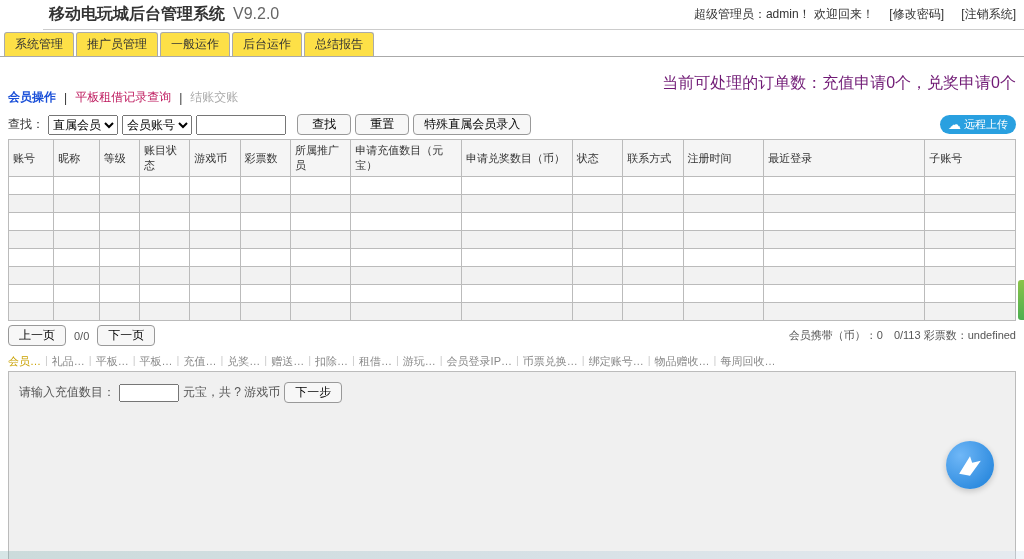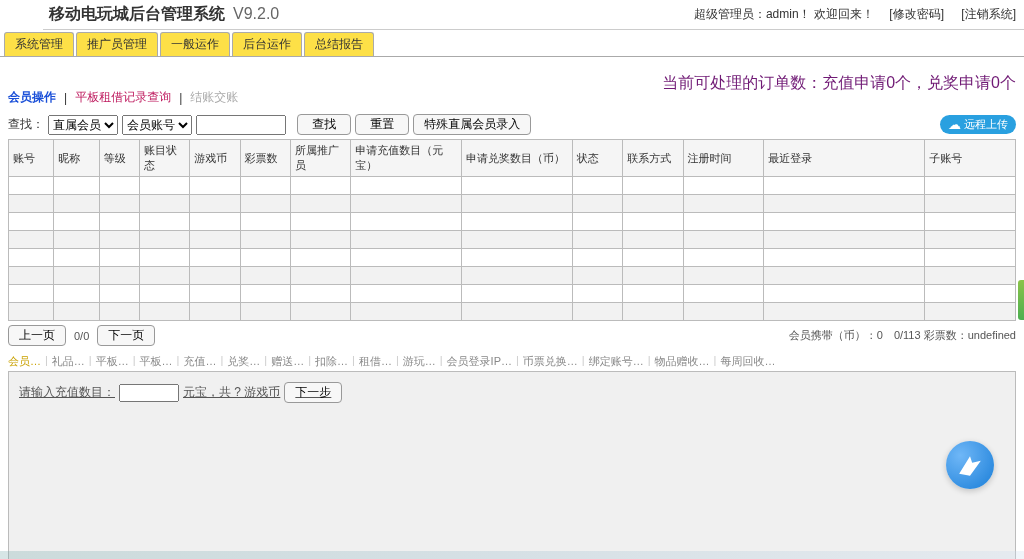--- a/index.html
+++ b/index.html
@@ -30,21 +30,21 @@
     .data-table th, .data-table td { border: 1px solid #bbb; padding: 3px 4px; font-size: 11px; text-align: left; background: #f5f5f5; font-weight: normal; color: #333; height: 18px; }
     .data-table td { background: #fff; }
     .data-table tbody tr:nth-child(even) td { background: #f2f2f2; }
     .pager-row { display: flex; justify-content: space-between; align-items: center; padding: 4px 8px; font-size: 11px; color: #555; }
     .pager-left { display: flex; align-items: center; gap: 8px; }
     .mini-tabs { display: flex; gap: 4px; padding: 4px 8px 2px 8px; font-size: 11px; color: #888; flex-wrap: wrap; }
     .mini-tabs span { cursor: pointer; }
     .mini-tabs .sep { color: #ccc; }
     .mini-tabs .gold { color: #c9a100; }
     .detail-panel { margin: 0 8px 8px 8px; border: 1px solid #bbb; background: #f0f0f0; height: 270px; padding: 10px; }
-    .detail-panel .line { display: flex; align-items: center; gap: 4px; color: #555; font-size: 12px; text-decoration: underline; }
+    .detail-panel .line { display: flex; align-items: center; gap: 4px; color: #555; font-size: 12px; }
     .detail-panel input[type=text] { width: 60px; height: 18px; font-size: 11px; }
     .floating-app { position: fixed; right: 30px; bottom: 70px; width: 48px; height: 48px; border-radius: 50%; background: radial-gradient(circle at 30% 30%, #6fb7f7, #1a7ed8); display: flex; align-items: center; justify-content: center; color: #fff; font-size: 24px; box-shadow: 0 2px 6px rgba(0,0,0,0.2); }
     .taskbar { position: fixed; bottom: 0; left: 0; right: 0; height: 8px; background: linear-gradient(to right, #7aa, #9bc, #cde); opacity: 0.3; }
     .side-strip { position: fixed; right: 0; top: 50%; width: 6px; height: 40px; background: linear-gradient(#8bc34a, #4caf50); border-radius: 3px 0 0 3px; }
   </style>
 </head>
 <body>
 
 <div class="topbar">
   <div class="title-area">

